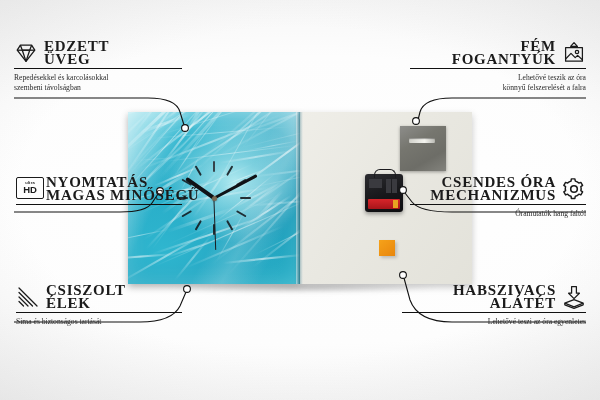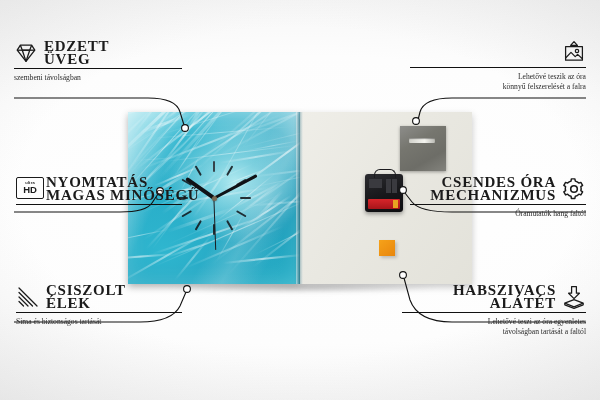--- a/index.html
+++ b/index.html
@@ -299,20 +299,21 @@
               <path d="M8.3 9.2 H15.7"></path>
         </g>
           </svg>
       </span>
       <span>
         <div class="co-title">EDZETT</div>
         <div class="co-title">ÜVEG</div>
       </span>
     </div>
     <div class="rule" style="margin:3px 0 4px 0;width:168px;"></div>
+    <div class="co-desc">Repedésekkel és karcolásokkal</div>
     <div class="co-desc">szembeni távolságban</div>
   </div>
 
   <div class="callout left" style="left:16px;top:176px;width:178px;">
     <div class="head">
       <span class="icon">
         <span class="hdbadge">
           <span class="u">ultra</span>
           <span class="h">HD</span>
         </span>
@@ -341,20 +342,24 @@
         <div class="co-title">CSISZOLT</div>
         <div class="co-title">ÉLEK</div>
       </span>
     </div>
     <div class="rule" style="margin:3px 0 4px 0;width:166px;"></div>
     <div class="co-desc">Sima és biztonságos tartását</div>
   </div>
 
   <div class="callout right" style="left:404px;top:40px;width:182px;">
     <div class="head right">
+      <span>
+        <div class="co-title">FÉM</div>
+        <div class="co-title">FOGANTYÚK</div>
+      </span>
       <span class="icon">
         <svg viewBox="0 0 24 24">
             <g fill="none" stroke="#1b1b1b" stroke-width="1.25" stroke-linejoin="round">
           <path d="M12 1.6 L8.6 5.4 H15.4 Z"></path>
           <rect x="3.6" y="6.6" width="16.8" height="13.6"></rect>
           <circle cx="15" cy="11" r="1.7"></circle>
           <path d="M3.6 18 L9 12.4 L13.2 16.6 L15.6 14.4 L20.4 18.8"></path>
         </g>
           </svg>
       </span>
@@ -394,16 +399,15 @@
             <g fill="none" stroke="#1b1b1b" stroke-width="1.25" stroke-linejoin="round">
           <path d="M9.6 1.6h4.8v6.6h3L12 13.6 6.6 8.2h3z"></path>
           <path d="M12 14.6 2.8 18.2 12 21.8 21.2 18.2z"></path>
           <path d="M2.8 18.2v1.6L12 23.4l9.2-3.6v-1.6"></path>
         </g>
           </svg>
       </span>
     </div>
     <div class="rule" style="margin:3px 0 4px auto;width:184px;"></div>
     <div class="co-desc">Lehetővé teszi az óra egyenletes</div>
-    <div class="co-desc">távolságban tartását a faltól</div>
   </div>
 
 </div>
 
 </body></html>

